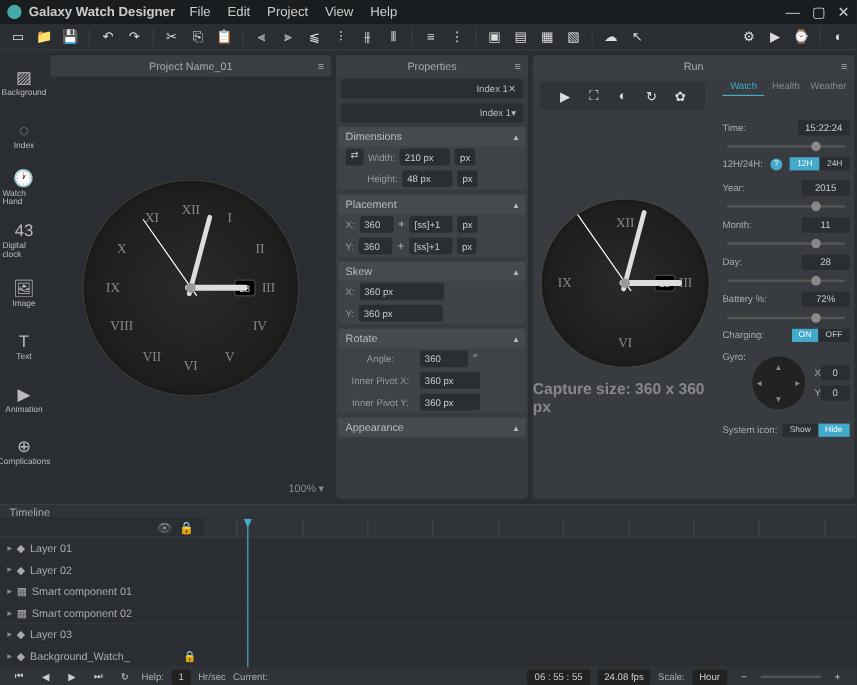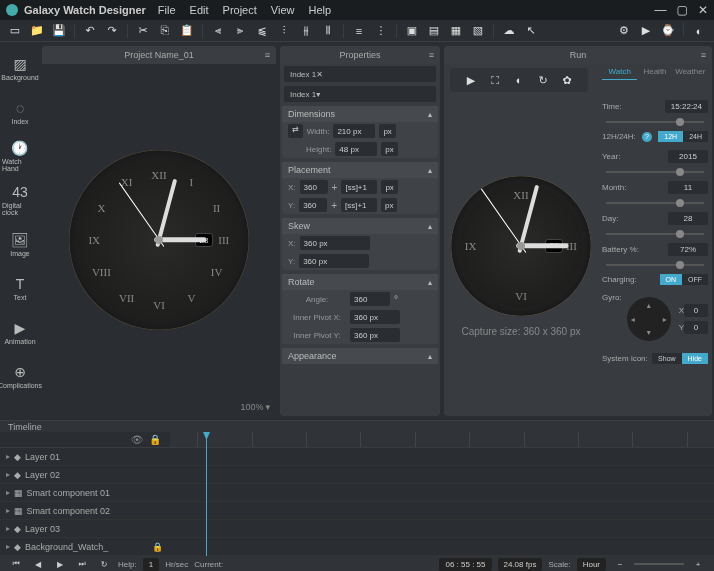--- a/index.html
+++ b/index.html
@@ -36,28 +36,28 @@
 .props { width: 160px; background: #383c40; border-radius: 4px; margin: 4px 2px; display: flex; flex-direction: column; overflow-y: auto; }
 .props::-webkit-scrollbar { width: 6px; }
 .props::-webkit-scrollbar-thumb { background: #555; border-radius: 3px; }
 .prop-section { background: #3f4347; margin: 2px; border-radius: 2px; }
 .prop-title { height: 16px; display: flex; align-items: center; padding: 0 6px; font-size: 9px; color: #bbb; background: #464a4e; }
 .prop-title .caret { margin-left: auto; font-size: 8px; }
 .prop-row { display: flex; align-items: center; padding: 2px 6px; gap: 4px; }
 .prop-row label { font-size: 8px; color: #999; flex-shrink: 0; text-align: center; }
 .prop-row .inp { background: #2a2e32; border: none; color: #ccc; font-size: 8px; padding: 2px 4px; height: 14px; border-radius: 2px; }
 .prop-row .btn-small { background: #2a2e32; color: #ccc; font-size: 8px; padding: 1px 4px; height: 14px; border-radius: 2px; border: none; }
-.dropdown { background: #2a2e32; color: #bbb; font-size: 8px; padding: 2px 6px; height: 16px; border-radius: 2px; margin: 2px 4px; display: flex; align-items: center; justify-content: flex-start; }
+.dropdown { background: #2a2e32; color: #bbb; font-size: 8px; padding: 2px 6px; height: 16px; border-radius: 2px; margin: 2px 4px; display: flex; align-items: center; justify-content: flex-end; }
 .run-panel { flex: 1; background: #383c40; border-radius: 4px; margin: 4px 2px; display: flex; flex-direction: column; }
 .run-toolbar { height: 24px; background: #303438; margin: 4px 6px; border-radius: 4px; display: flex; align-items: center; justify-content: center; gap: 6px; }
 .run-toolbar .rbtn { width: 18px; height: 18px; color: #ddd; display: flex; align-items: center; justify-content: center; font-size: 11px; }
 .run-body { flex: 1; display: flex; }
 .run-preview { flex: 1; display: flex; flex-direction: column; align-items: center; justify-content: center; gap: 10px; }
 .run-preview .watch { width: 140px; height: 140px; }
-.run-preview .capsize { font-size: 10px; color: #888; }
+.run-preview .capsize { font-size: 13px; color: #888; font-weight: bold; }
 .run-side { width: 114px; padding: 0 4px; display: flex; flex-direction: column; }
 .run-tabs { display: flex; height: 16px; }
 .run-tabs .rtab { flex: 1; font-size: 8px; display: flex; align-items: center; justify-content: center; color: #888; border-bottom: 1px solid transparent; }
 .run-tabs .rtab.active { color: #4ac; border-bottom-color: #4ac; }
 .run-field { display: flex; align-items: center; justify-content: space-between; margin: 4px 0; font-size: 8px; }
 .run-field .val { background: #2a2e32; padding: 2px 6px; border-radius: 2px; min-width: 40px; text-align: center; color: #ccc; }
 .run-field .slider { flex: 1; height: 2px; background: #555; margin: 0 4px; position: relative; }
 .run-field .slider::after { content: ''; position: absolute; right: 20%; top: -3px; width: 8px; height: 8px; background: #888; border-radius: 50%; }
 .toggle { display: flex; }
 .toggle .tbtn2 { font-size: 7px; padding: 2px 6px; background: #2a2e32; color: #ccc; }

